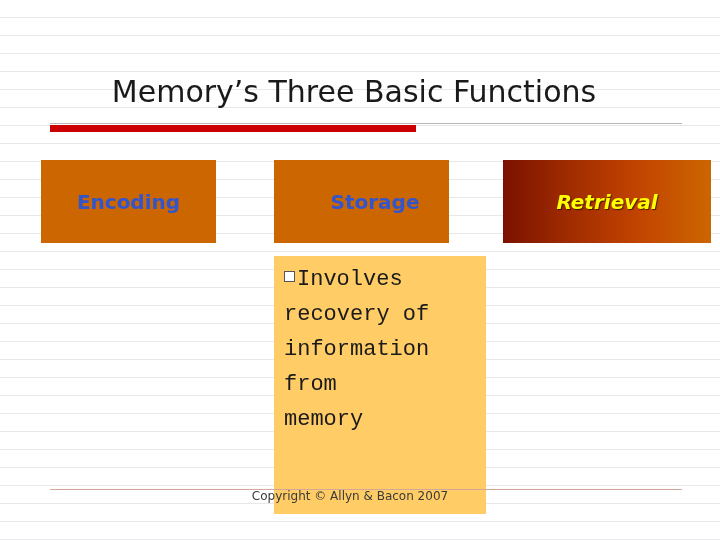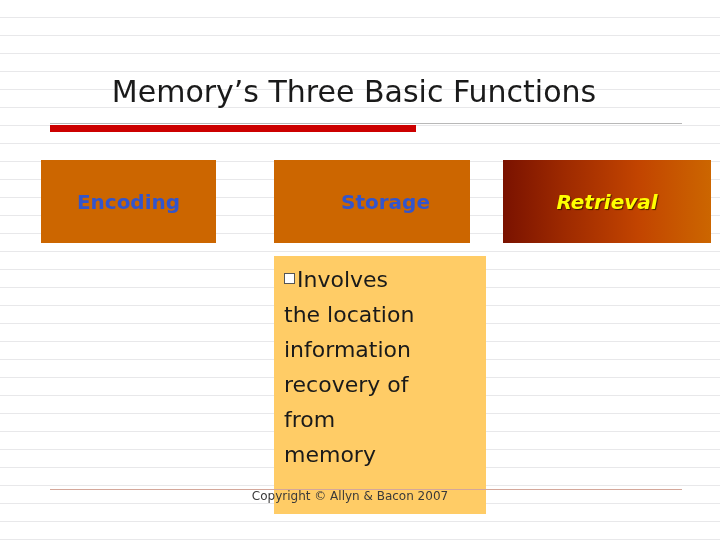--- a/index.html
+++ b/index.html
@@ -94,21 +94,21 @@
     text-align: center;
   }
   .hdr-encoding {
     left: 41px;
     width: 175px;
     background: #cc6600;
     color: #3355cc;
   }
   .hdr-storage {
     left: 274px;
-    width: 196px;
+    width: 175px;
     background: #cc6600;
     color: #3355cc;
     padding-left: 27px;
   }
   .hdr-retrieval {
     left: 503px;
     width: 208px;
     background: linear-gradient(to right, #7a1200 0%, #9e2a00 30%, #c24400 65%, #cc6600 100%);
     color: #ffff00;
     font-style: italic;
@@ -124,20 +124,21 @@
     height: 258px;
     background: #ffcc66;
     box-sizing: border-box;
     padding: 6px 10px 0 10px;
   }
   .bullet-line {
     font-size: 22px;
     line-height: 35px;
     color: #1a1a1a;
     display: block;
+    font-family: Liberation Mono, monospace;
   }
   .bullet-sq {
     display: inline-block;
     width: 9px;
     height: 9px;
     border: 1px solid #555555;
     background: #ffffff;
     margin-right: 2px;
     vertical-align: 3px;
   }
@@ -173,23 +174,22 @@
   <div class="hdr hdr-storage">
     <span>Storage</span>
   </div>
 
   <div class="hdr hdr-retrieval">
     <span>Retrieval</span>
   </div>
 
   <div class="body-box">
     <span class="bullet-line"><span class="bullet-sq"></span><span>Involves</span></span>
-    <span class="bullet-line">the location</span>
+    <span class="bullet-line">recovery of</span>
     <span class="bullet-line">information</span>
-    <span class="bullet-line">recovery of</span>
     <span class="bullet-line">from</span>
     <span class="bullet-line">memory</span>
   </div>
 
   <div class="rule-bottom"></div>
 
   <div class="copyright">Copyright © Allyn &amp; Bacon 2007</div>
 
 </div>
 

